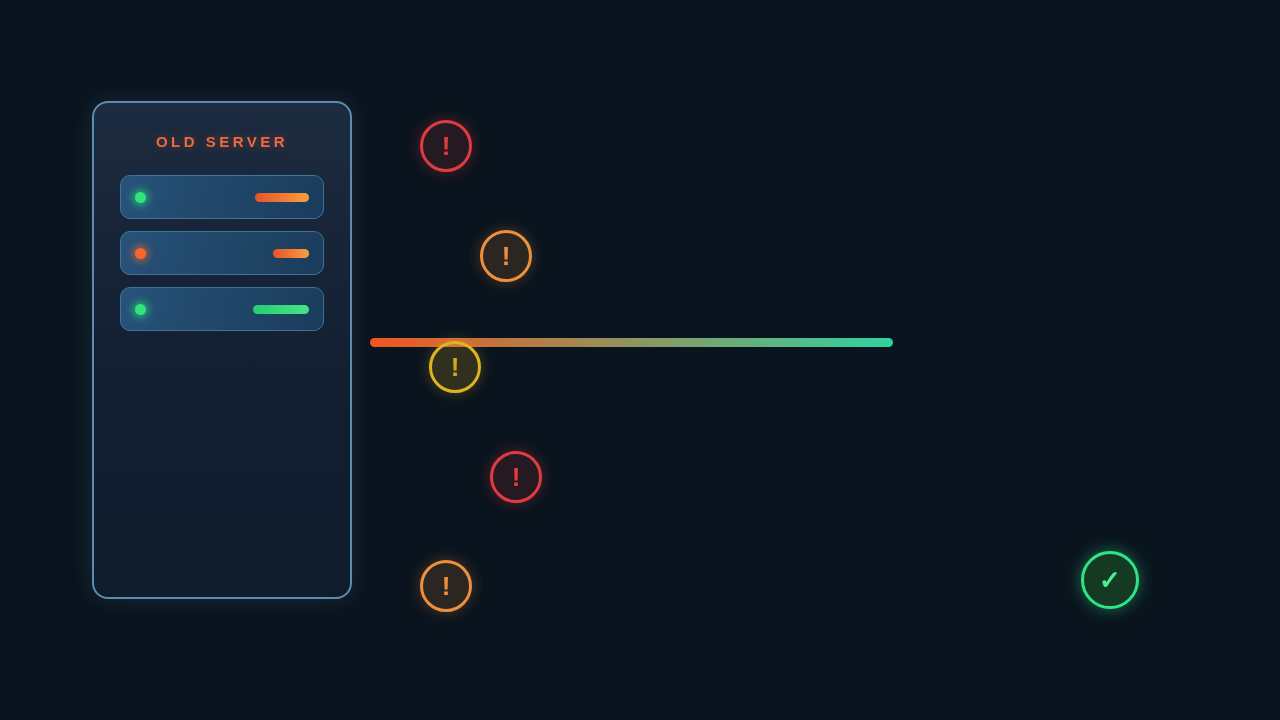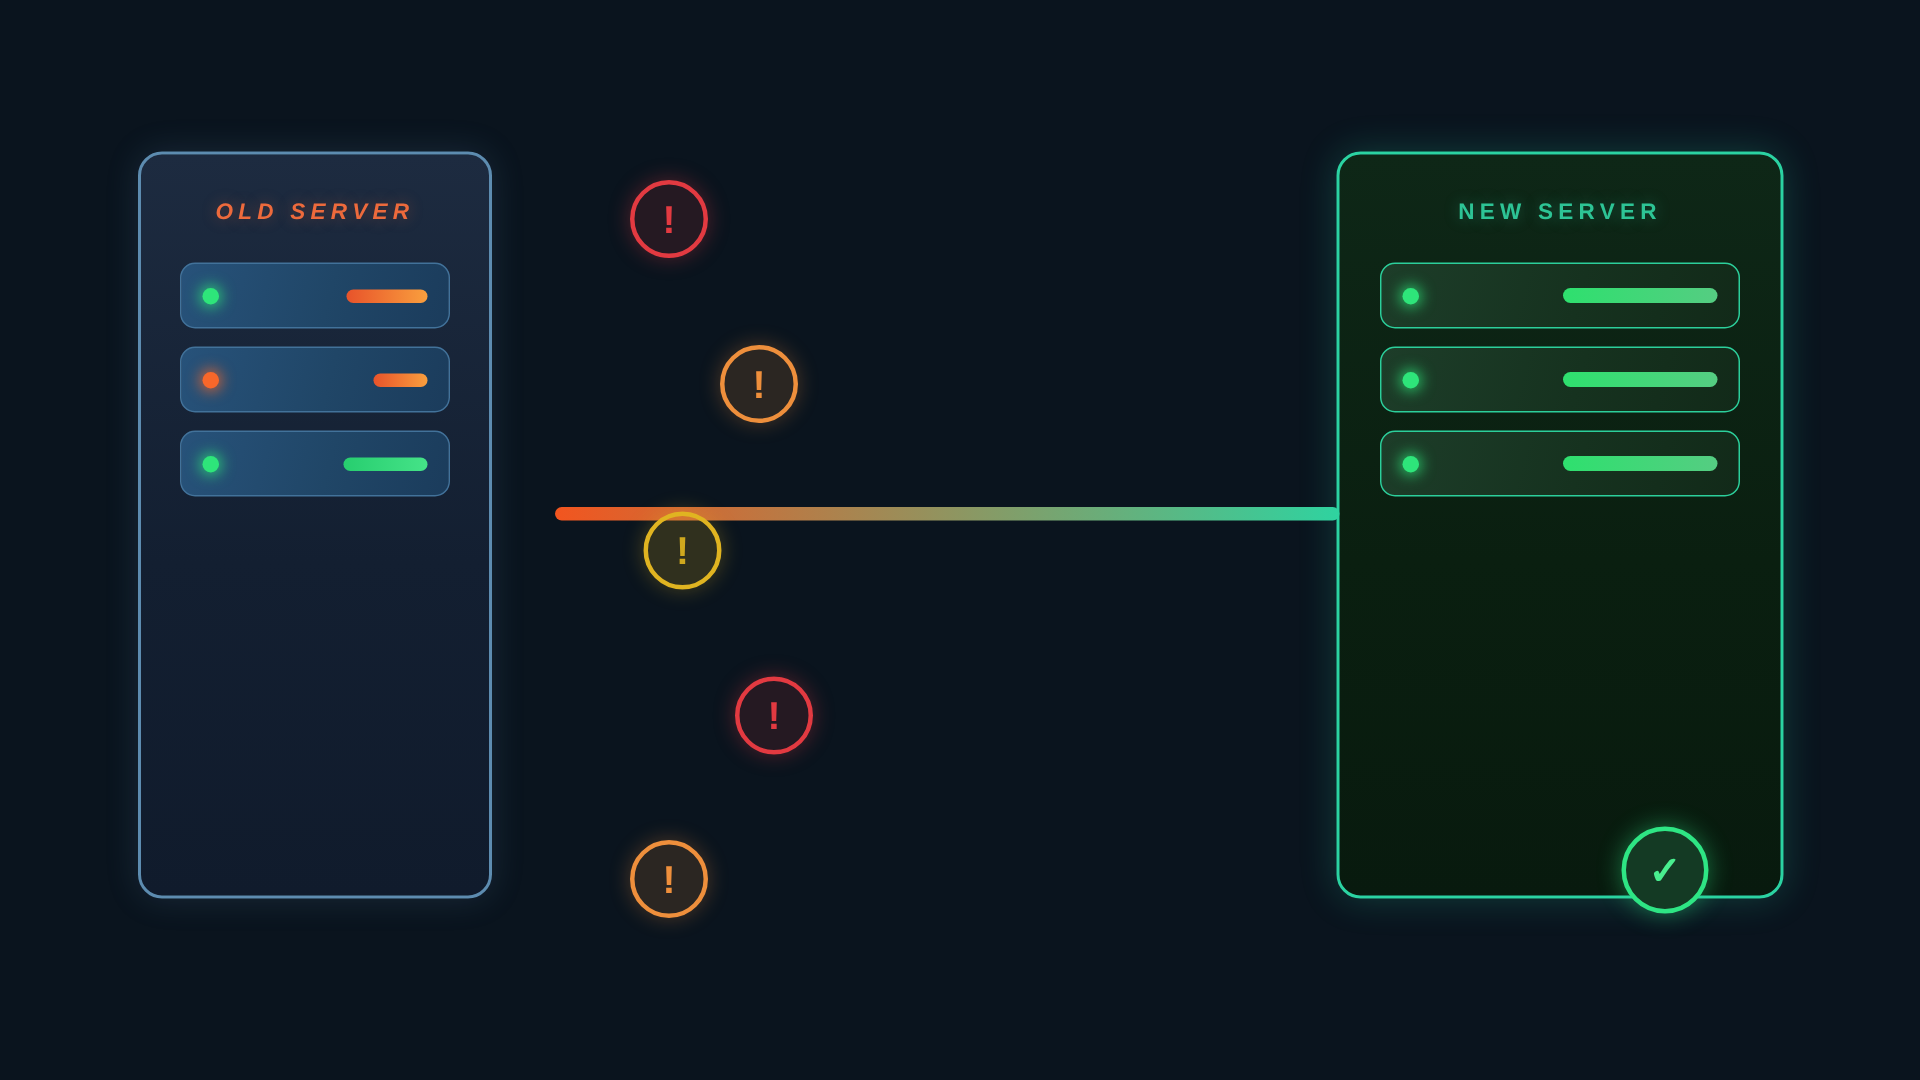--- a/index.html
+++ b/index.html
@@ -8,25 +8,24 @@
     background:#0a141e;
     font-family:"Liberation Sans",sans-serif;
   }
 
   
   .panel{
     position:absolute;top:101px;height:498px;border-radius:16px;
     box-sizing:border-box;
   }
   .panel.old{
-    left:92px;width:236px;
+    left:92px;width:260px;
     border:2px solid #5d8cb0;
     background:linear-gradient(180deg,#1d2b40 0%,#131f31 55%,#101b2c 100%);
     box-shadow:0 0 22px rgba(93,140,176,0.18);
-    font-style:italic;
   }
   .panel.new{
     left:891px;width:298px;
     border:2px solid #2bd3a2;
     background:linear-gradient(180deg,#0e2717 0%,#0a1f10 55%,#081a0e 100%);
     box-shadow:0 0 24px rgba(43,211,162,0.22);
   }
   .panel-title{
     padding-top:30px;text-align:center;
     font-size:15px;font-weight:bold;letter-spacing:3.5px;
@@ -112,37 +111,20 @@
         <span class="dot orange"></span>
         <span class="bar orange w36"></span>
       </div>
       <div class="slot">
         <span class="dot green"></span>
         <span class="bar green-old w56"></span>
       </div>
     </div>
   </div>
 
-  <div class="panel new">
-    <div class="panel-title">NEW SERVER</div>
-    <div class="slots">
-      <div class="slot">
-        <span class="dot green"></span>
-        <span class="bar green-new w103"></span>
-      </div>
-      <div class="slot">
-        <span class="dot green"></span>
-        <span class="bar green-new w103"></span>
-      </div>
-      <div class="slot">
-        <span class="dot green"></span>
-        <span class="bar green-new w103"></span>
-      </div>
-    </div>
-  </div>
 
   <div class="migration-line"></div>
 
   <div class="badge red a1">
     <span>!</span>
   </div>
   <div class="badge orange a2">
     <span>!</span>
   </div>
   <div class="badge yellow a3">

